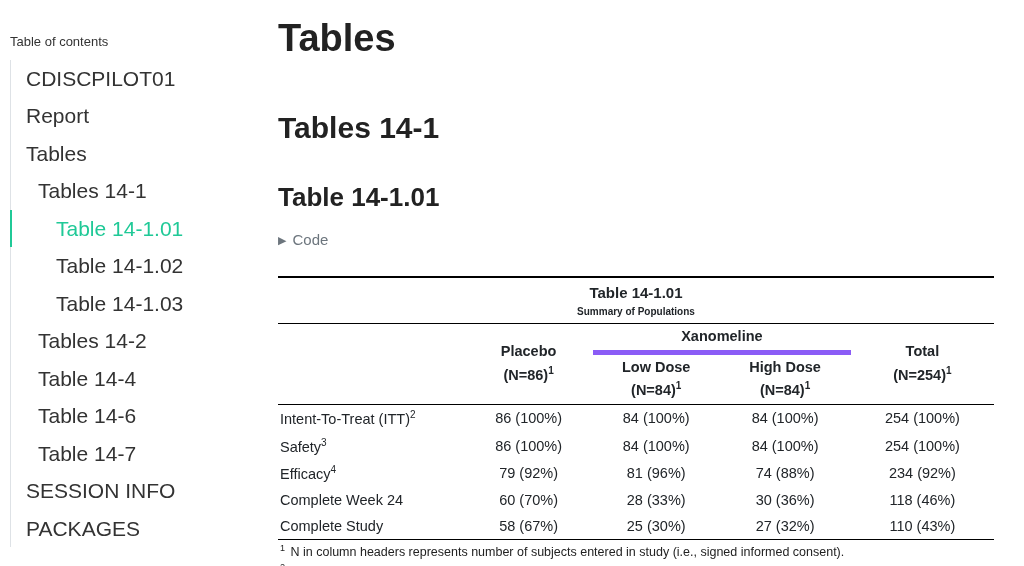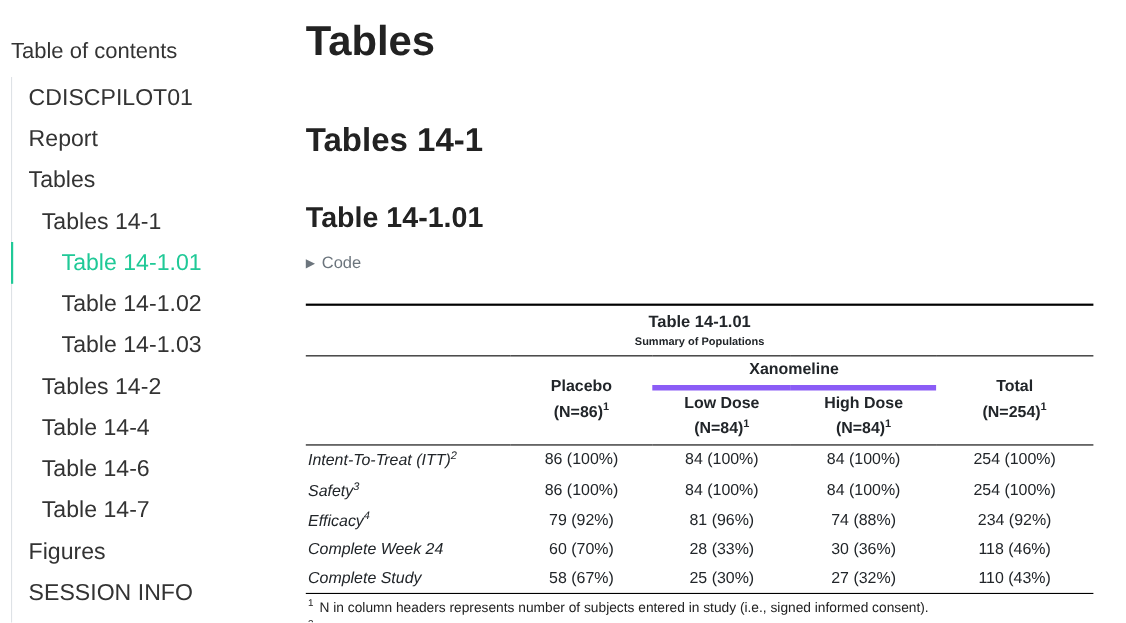--- a/index.html
+++ b/index.html
@@ -17,21 +17,21 @@
     height: 566px;
     overflow: hidden;
   }
   
   .sidebar {
     width: 248px;
     padding: 30px 0 0 10px;
     border-right: none;
   }
   .toc-title {
-    font-size: 20px;
+    font-size: 13px;
     color: #333;
     margin: 0 0 6px 0;
     padding: 2px 0;
   }
   .toc {
     border-left: 1px solid #dee2e6;
     padding-left: 0;
     margin: 0;
     list-style: none;
   }
@@ -117,21 +117,20 @@
   }
   table.data th, table.data td {
     padding: 2px 6px;
     text-align: center;
     font-weight: 400;
   }
   table.data th { font-weight: 700; }
   table.data td.rowlabel {
     text-align: left;
     padding-left: 2px;
-    font-style: italic;
   }
   .spanner-rule {
     border-bottom: 5px solid #8b5cf6;
   }
   .thin-rule {
     border-top: 1px solid #000;
   }
   .sup { font-size: 10px; vertical-align: super; }
   .footnotes {
     border-top: 1px solid #000;
@@ -179,23 +178,20 @@
           <a href="#">Tables 14-2</a>
         </li>
         <li class="lvl2">
           <a href="#">Table 14-4</a>
         </li>
         <li class="lvl2">
           <a href="#">Table 14-6</a>
         </li>
         <li class="lvl2">
           <a href="#">Table 14-7</a>
-        </li>
-        <li class="lvl1">
-          <a href="#">Figures</a>
         </li>
         <li class="lvl1">
           <a href="#">SESSION INFO</a>
         </li>
         <li class="lvl1">
           <a href="#">PACKAGES</a>
         </li>
       </ul>
   </nav>
 

